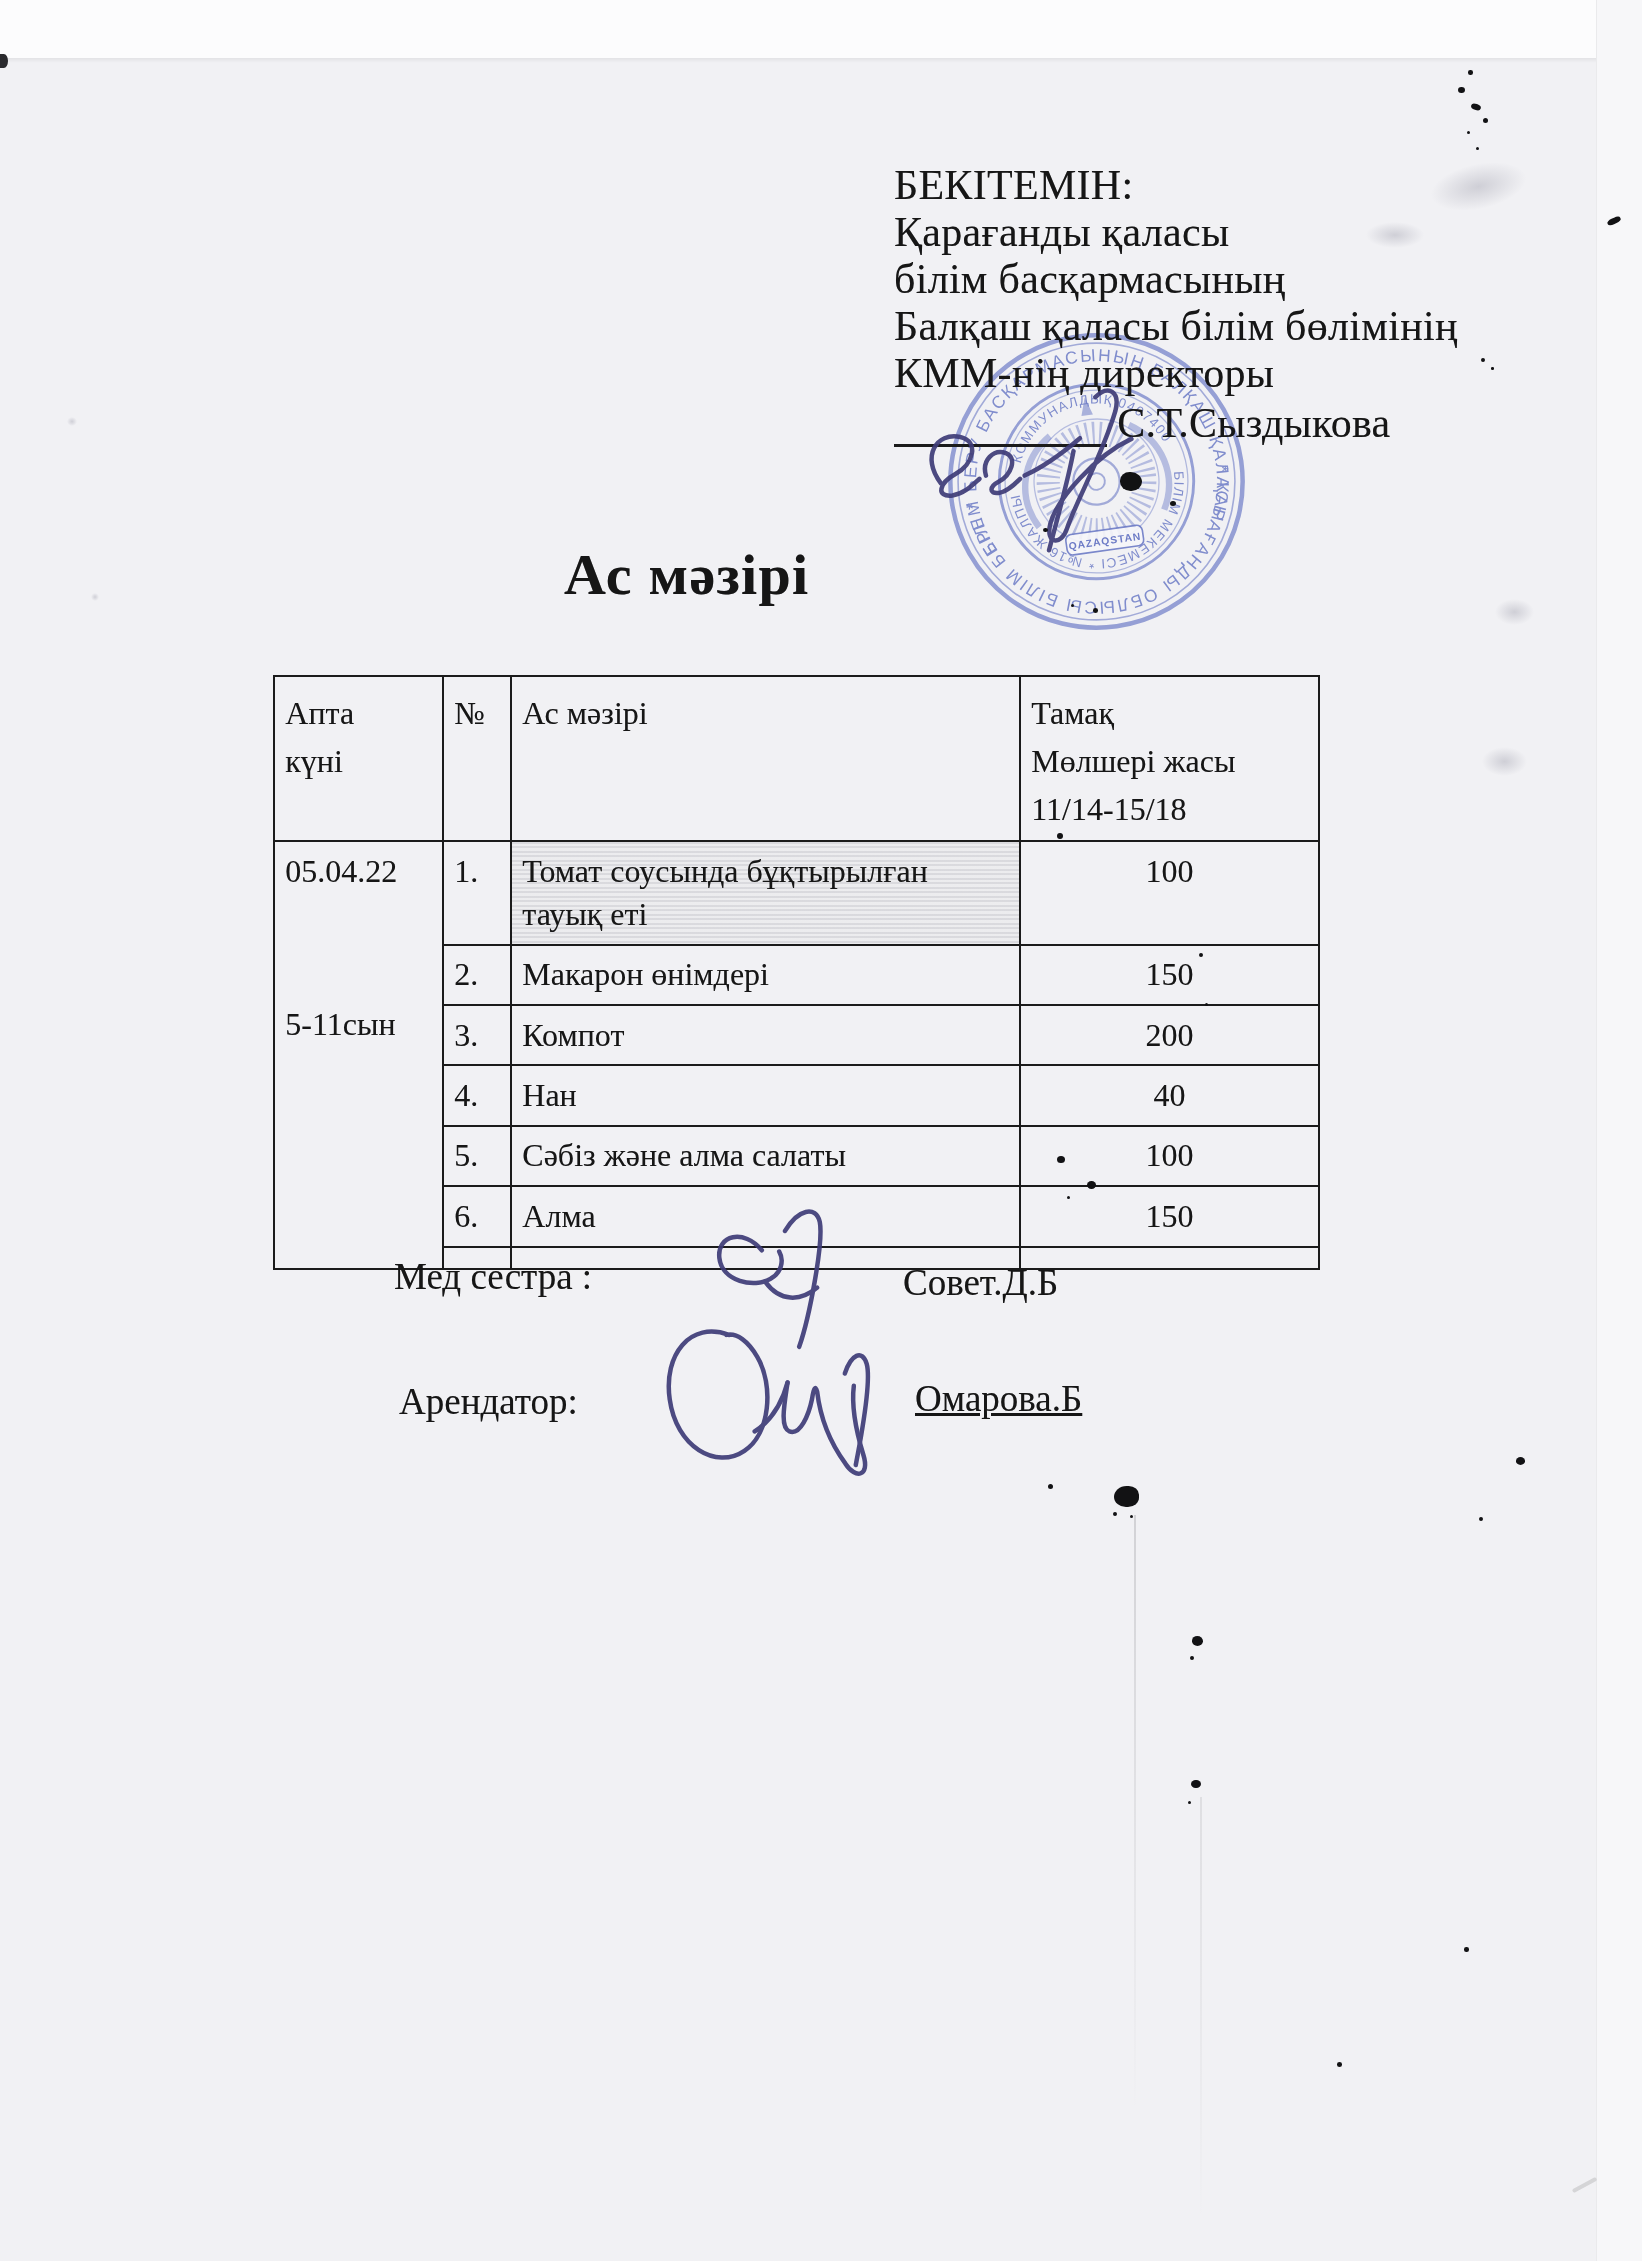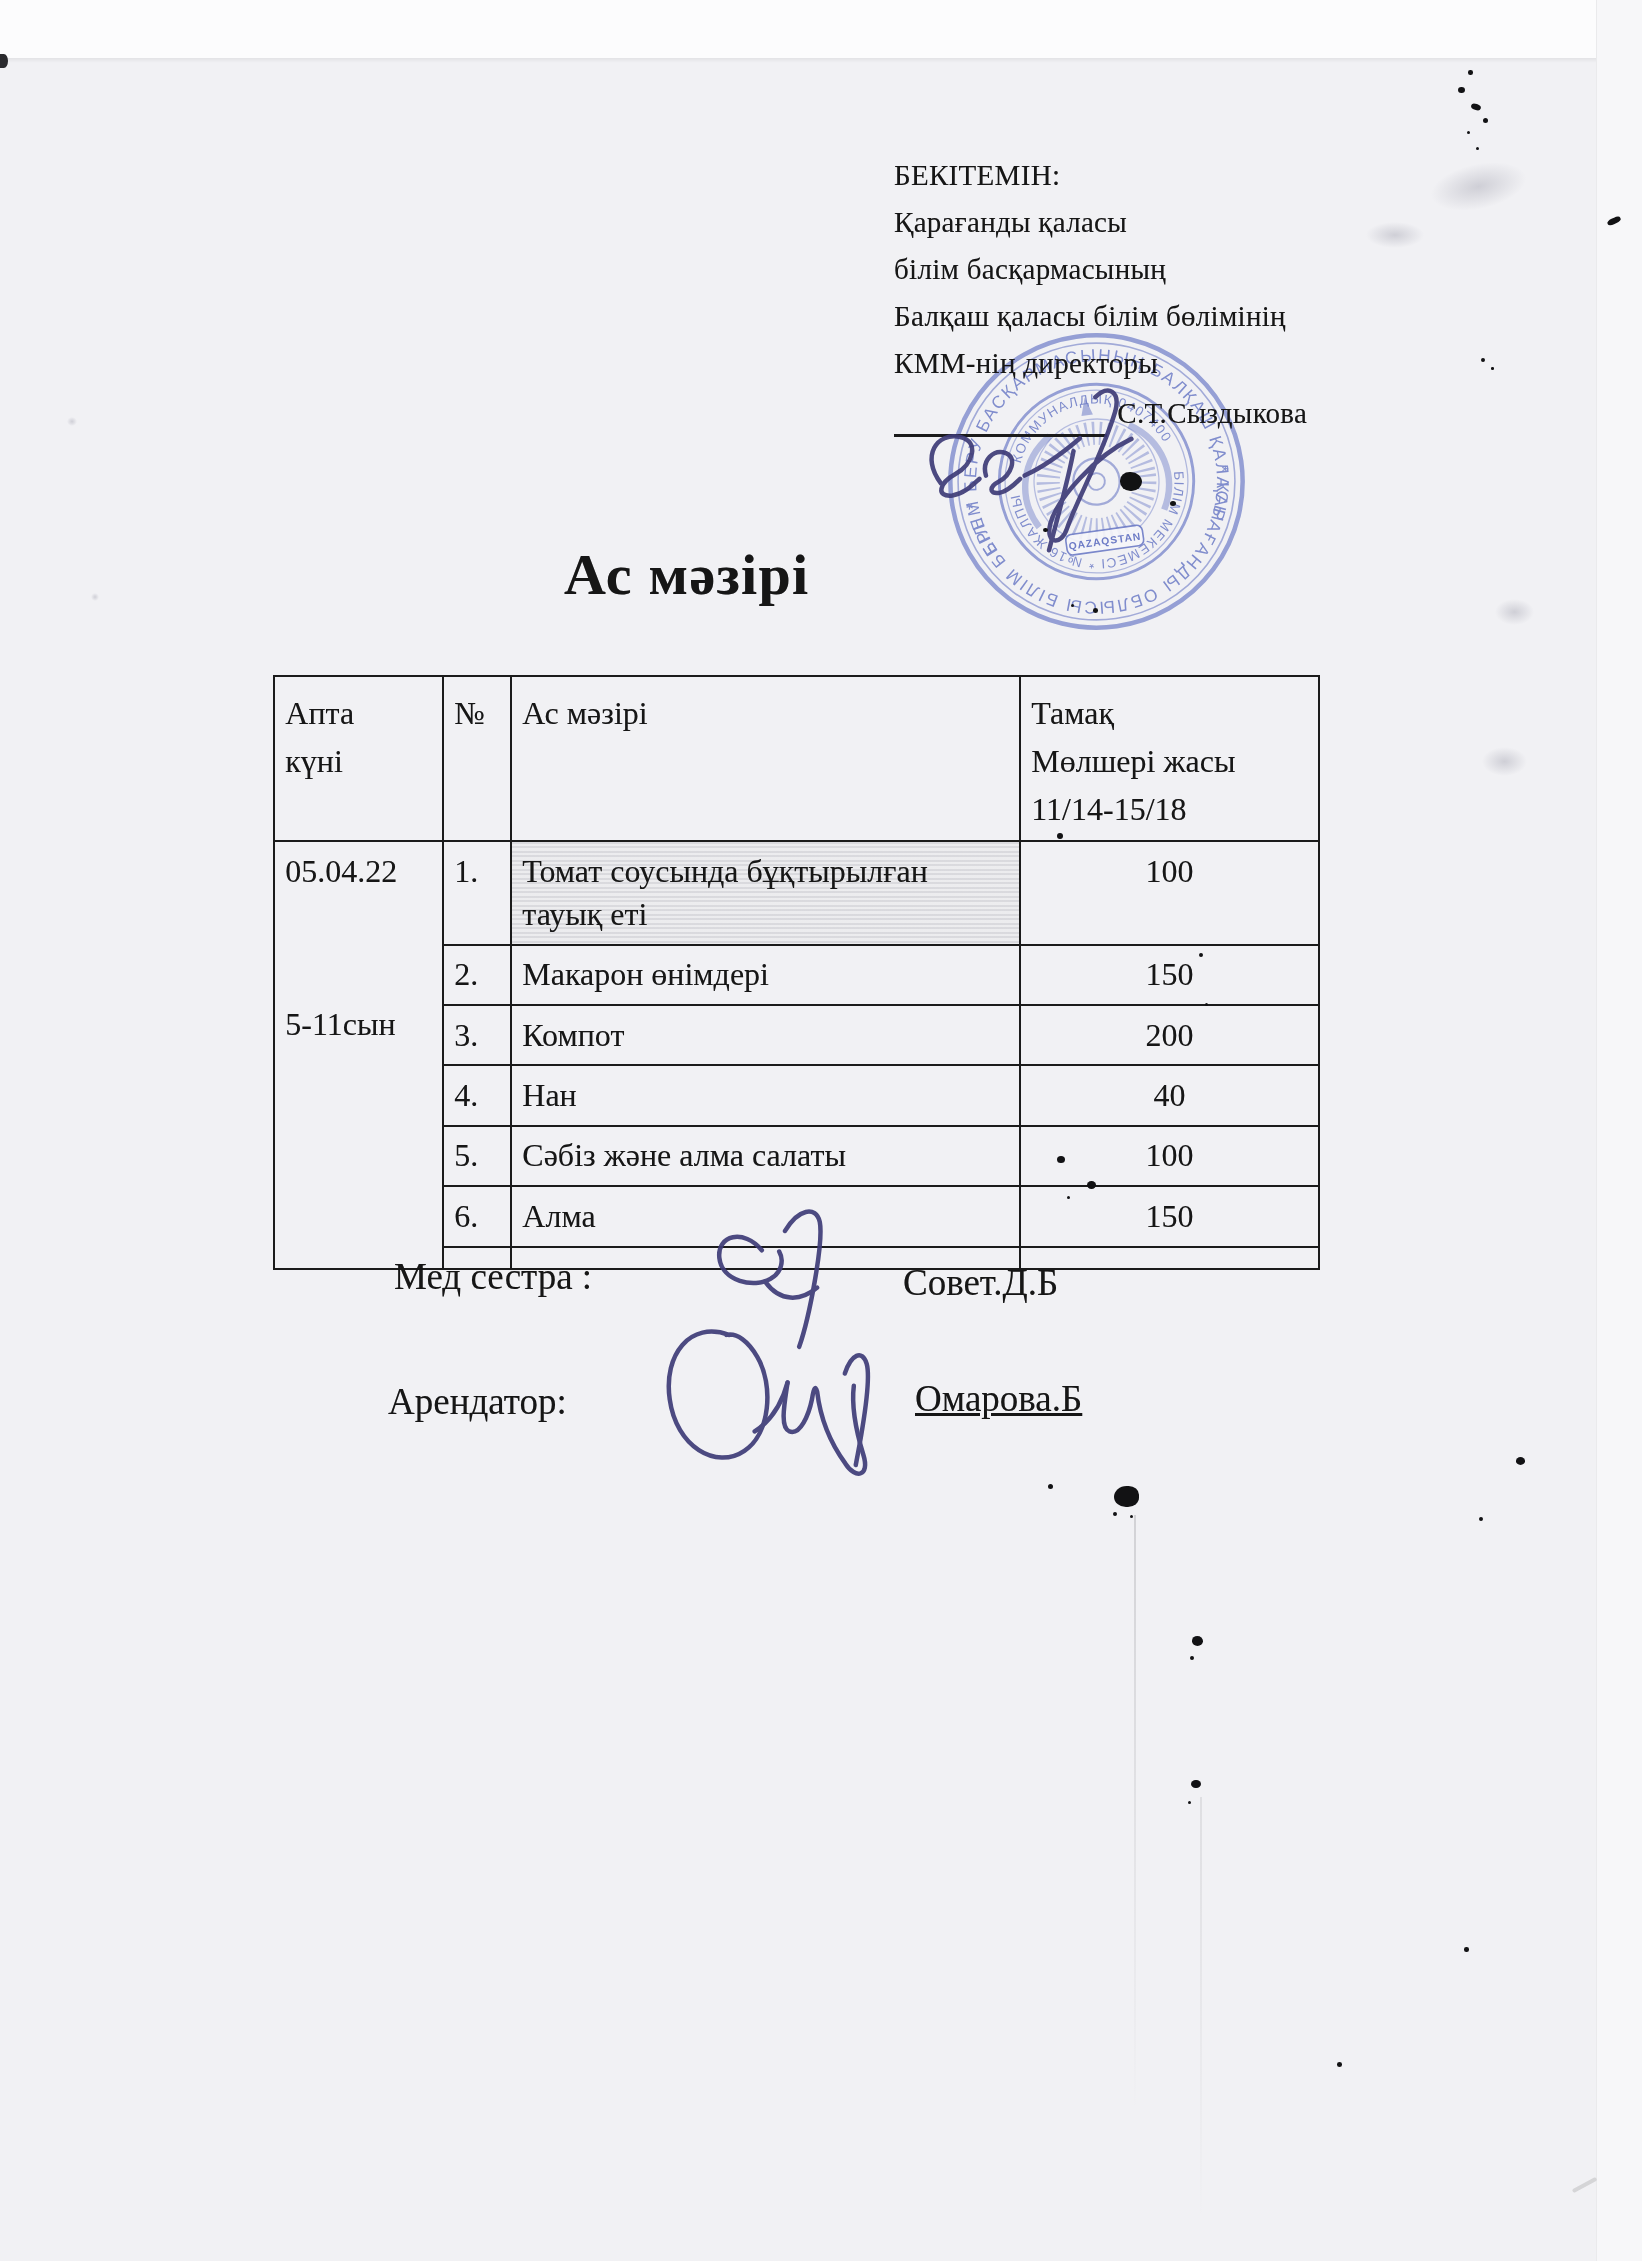--- a/index.html
+++ b/index.html
@@ -7,21 +7,21 @@
     position:relative;width:1643px;height:2261px;
     background:#f1f1f4;overflow:hidden;
     font-family:"Liberation Serif","DejaVu Serif",serif;
     color:#161616;
   }
   .scan-strip-top{position:absolute;left:0;top:0;width:1643px;height:58px;background:#fcfcfd;box-shadow:0 1.9px 3.9px rgba(0,0,0,.07);}
   .scan-strip-right{position:absolute;right:0;top:0;width:46px;height:2261px;background:#f7f7f9;border-left:1.3px solid rgba(0,0,0,.05);}
   .corner-nub{position:absolute;left:0;top:54px;width:8.4px;height:14px;background:#2a2a2e;border-radius:0 60% 60% 0;}
 
   
-  .approval{position:absolute;left:894px;top:152px;z-index:3;font-size:29px;line-height:47px;letter-spacing:0.3px;text-shadow:0 0 0.6px rgba(0,0,0,.35);}
+  .approval{position:absolute;left:894px;top:162px;z-index:3;font-size:42px;line-height:47px;letter-spacing:0.3px;text-shadow:0 0 0.6px rgba(0,0,0,.35);}
   .approval .line{white-space:nowrap;}
   .sig-row{display:flex;align-items:flex-end;margin-top:2.6px;}
   .sig-line{display:inline-block;width:213px;height:37px;border-bottom:3.2px solid #1b1b1b;}
   .sig-name{margin-left:10.3px;white-space:nowrap;}
 
   
   .doc-title{position:absolute;left:564px;top:541px;z-index:3;font-size:58px;font-weight:bold;letter-spacing:1.3px;text-shadow:0 0 0.6px rgba(0,0,0,.4);}
 
   
   .stamp{position:absolute;left:942px;top:330px;width:309px;height:303px;z-index:2;transform:rotate(-8deg);opacity:.88;}
@@ -187,21 +187,21 @@
     <tr class="r-empty">
       <td class="c-no"></td>
       <td></td>
       <td class="c-amt"></td>
     </tr>
   </tbody>
     </table>
 
   <div class="role" style="left:394px;top:1255px;">Мед сестра :</div>
   <div class="name" style="left:903px;top:1261px;">Совет.Д.Б</div>
-  <div class="role" style="left:388px;top:1380px;text-align:center;">Арендатор:</div>
+  <div class="role" style="left:399px;top:1380px;text-align:center;">Арендатор:</div>
   <div class="name" style="left:915px;top:1377px;text-decoration:underline;">Омарова.Б</div>
 
   <div class="handsig" style="left:664px;top:1191px;">
     <svg width="206" height="161" viewBox="0 0 320 250">
       <g fill="none" stroke="#3f3c78" stroke-width="7" stroke-linecap="round" opacity=".92">
         <path d="M 152,92 C 124,58 82,68 86,104 C 90,140 140,152 166,136 C 182,127 187,108 179,94"></path>
         <path d="M 188,62 C 208,28 236,22 242,48 C 248,80 226,196 210,242"></path>
         <path d="M 158,142 C 180,172 212,172 238,150"></path>
       </g>
     </svg>

